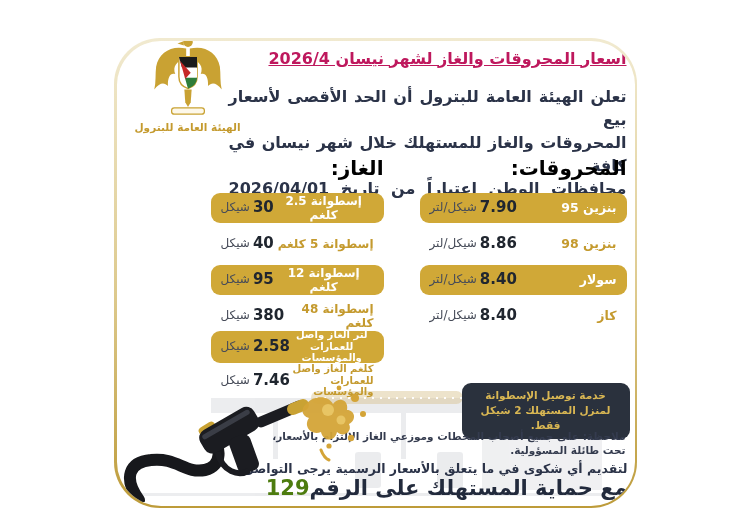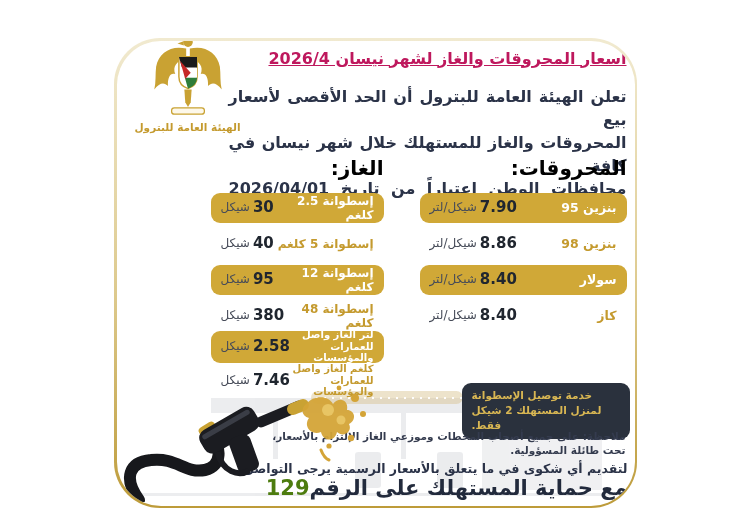--- a/index.html
+++ b/index.html
@@ -54,31 +54,31 @@
   .list { position:absolute; top:152px; }
   .list.fuels { right:8px;  width:207px; }
   .list.gas   { right:251px; width:173px; }
   .row { display:flex; align-items:center; justify-content:space-between;
          height:30px; margin-bottom:6px; padding:0 10px; border-radius:9px; }
   .row.gold { background:#d0a837; }
   .row.last4 { margin-bottom:0; }
   .row.tall { height:32px; }
   .row.t2 { margin-bottom:2px; }
   .row-label { font-size:12.5px; font-weight:bold; color:#c49a2e; }
-  .row.gold .row-label { color:#ffffff; }
+  .row.gold .row-label { color:#ffffff;text-align:center; }
   .list.gas .row-label { font-size:12px; }
   .row.small .row-label { font-size:10px; line-height:11.5px; max-width:108px; }
   .price { display:inline-flex; align-items:flex-end; gap:3px; direction:rtl; }
   .price .num  { font-size:15px; font-weight:bold; color:#20262f; line-height:1; font-style:normal; }
   .price .unit { font-size:12px; color:#464b58; font-style:normal; padding-bottom:1px; }
 
   
   .badge { position:absolute; top:342px; right:5px; width:168px; min-height:41px;
            background:#2a313d; border-radius:9px; padding:5px 10px 6px; }
-  .badge .b-line { font-size:10.5px; font-weight:bold; color:#d9b753; line-height:15px; text-align:left; }
+  .badge .b-line { font-size:10.5px; font-weight:bold; color:#d9b753; line-height:15px; text-align:center; }
 
   
   .note { position:absolute; top:388px; right:9px; text-align:right;
           font-size:10.5px; font-weight:bold; color:#343b4e; line-height:14.5px; }
 
   
   .footer-1 { position:absolute; top:420px; right:7px; font-size:12.5px; font-weight:bold; color:#2b3348; }
   .footer-2 { position:absolute; top:435px; right:7px; font-size:21px; font-weight:bold; color:#222a3c; }
   .footer-2 .hotline { color:#4d7c0f; }
 

